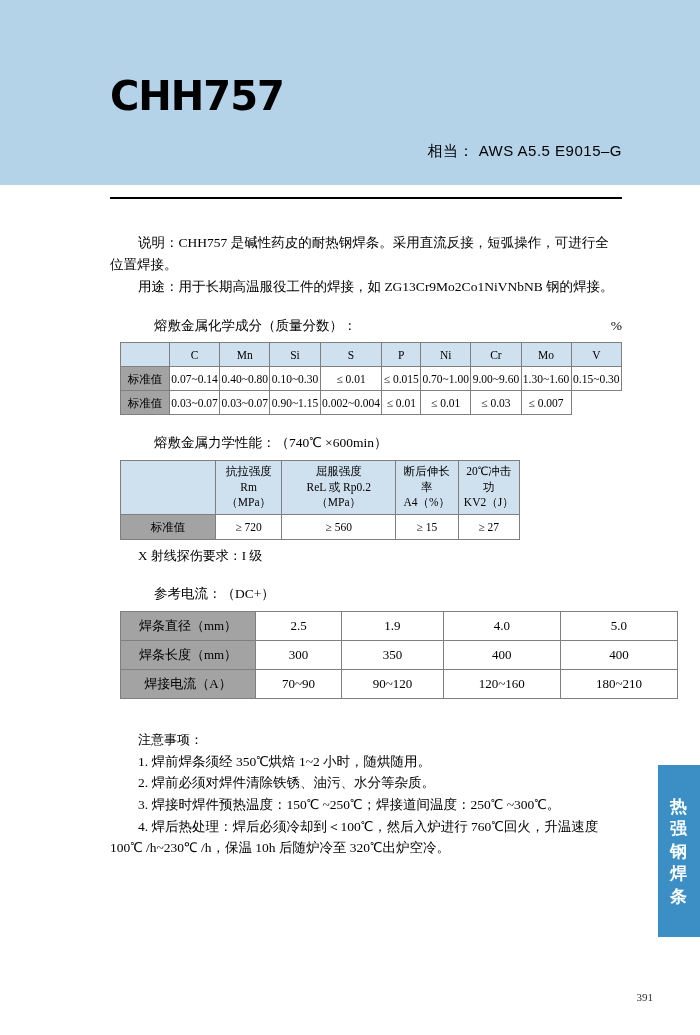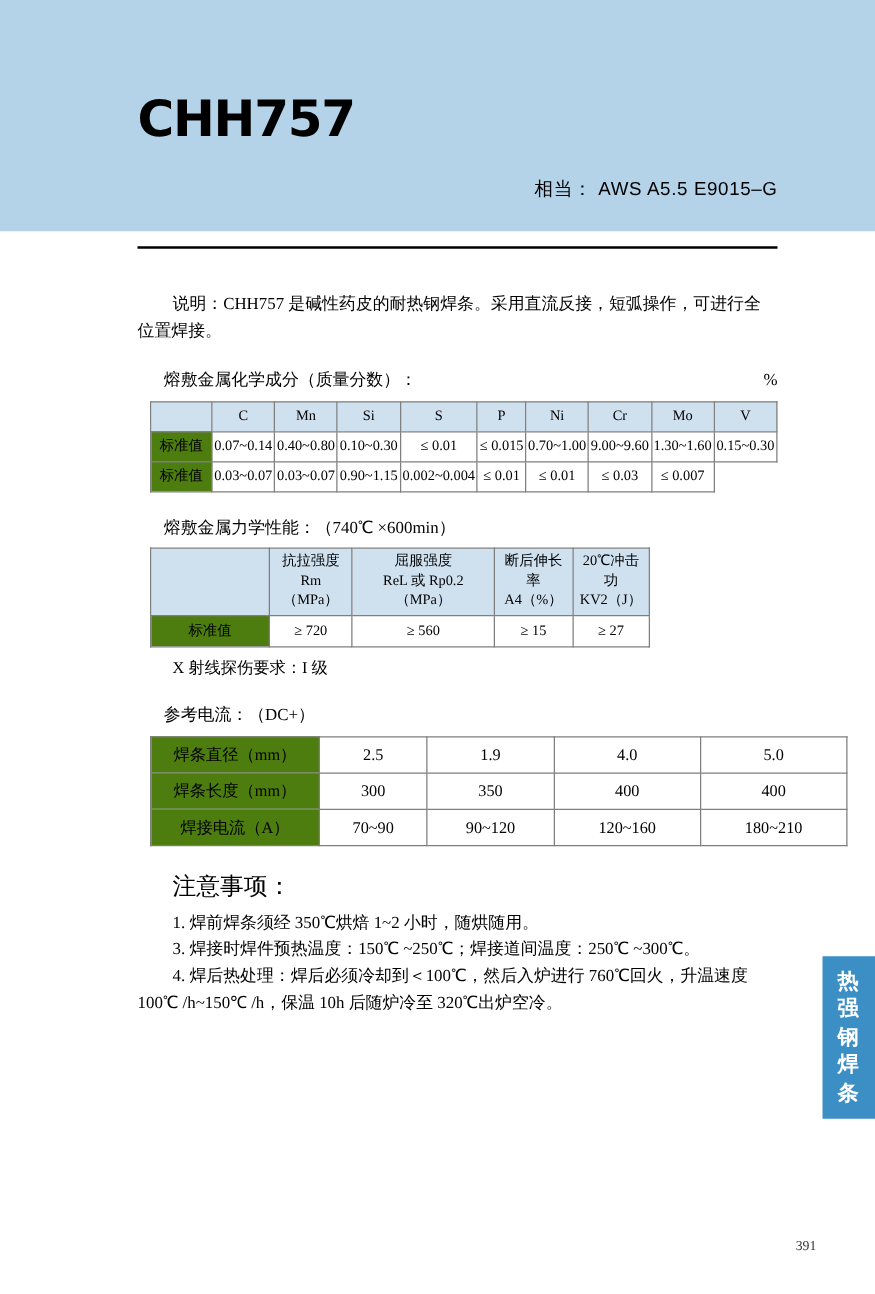--- a/index.html
+++ b/index.html
@@ -76,42 +76,42 @@
     margin-bottom: 6px;
     font-size: 13.5px;
     position: relative;
   }
   .section-label .unit-right {
     position: absolute;
     right: 0;
     top: 0;
   }
   .indent-label {
-    margin-left: 21px;
+    margin-left: 44px;
   }
 
   
   table {
     border-collapse: collapse;
     font-size: 11.5px;
     font-family: "Liberation Serif", serif;
   }
   table td, table th {
     border: 1px solid #7f7f7f;
     text-align: center;
     vertical-align: middle;
     font-weight: normal;
     padding: 2px 1px;
     background: #ffffff;
   }
   .hdr-cell {
     background: #cfe0ef;
   }
   .lbl-cell {
-    background: #4d7c0f;
+    background: #a3a3a3;
     white-space: nowrap;
   }
 
   
   .tbl-chem {
     margin-left: 10px;
     width: 502px;
   }
   .tbl-chem td { height: 19px; }
 
@@ -133,38 +133,38 @@
   .tbl-cur {
     margin-left: 10px;
     width: 558px;
     font-size: 13px;
   }
   .tbl-cur td { height: 24px; }
   .tbl-cur .lbl-cell { width: 132px; }
 
   
   .notes-title {
-    margin-top: 18px;
+    margin-top: 30px;
     margin-bottom: 1px;
-    font-size: 19px;
+    font-size: 13px;
     text-indent: 28px;
   }
   .note-line {
     font-size: 13.5px;
     line-height: 1.6;
     text-indent: 28px;
   }
 
   
   .side-tab {
     position: absolute;
     right: 0;
     top: 765px;
     width: 42px;
-    height: 130px;
+    height: 172px;
     background: #3b8fc4;
     color: #ffffff;
     font-family: "DejaVu Sans", sans-serif;
     font-weight: bold;
     font-size: 17px;
     line-height: 1.32;
     display: flex;
     align-items: center;
     justify-content: center;
     text-align: center;
@@ -189,20 +189,21 @@
 <body>
 
 <div class="header-band"></div>
 <div class="product-title">CHH757</div>
 <div class="equiv">相当： AWS A5.5 E9015–G</div>
 <div class="rule"></div>
 
 <div class="content">
 
   <p class="para">说明：CHH757 是碱性药皮的耐热钢焊条。采用直流反接，短弧操作，可进行全位置焊接。</p>
+  <p class="para2">用途：用于长期高温服役工件的焊接，如 ZG13Cr9Mo2Co1NiVNbNB 钢的焊接。</p>
 
   <div class="section-label indent-label">
     <span>熔敷金属化学成分（质量分数）：</span>
     <span class="unit-right">%</span>
   </div>
 
   <table class="tbl-chem">
     <tbody>
         <tr>
       <td class="hdr-cell" style="width:46px"></td>
@@ -301,22 +302,23 @@
       <td>70~90</td>
       <td>90~120</td>
       <td>120~160</td>
       <td>180~210</td>
     </tr>
   </tbody>
     </table>
 
   <div class="notes-title">注意事项：</div>
   <div class="note-line">1. 焊前焊条须经 350℃烘焙 1~2 小时，随烘随用。</div>
+  <div class="note-line">2. 焊前必须对焊件清除铁锈、油污、水分等杂质。</div>
   <div class="note-line">3. 焊接时焊件预热温度：150℃ ~250℃；焊接道间温度：250℃ ~300℃。</div>
-  <div class="note-line">4. 焊后热处理：焊后必须冷却到＜100℃，然后入炉进行 760℃回火，升温速度 100℃ /h~150℃ /h，保温 10h 后随炉冷至 320℃出炉空冷。</div>
+  <div class="note-line">4. 焊后热处理：焊后必须冷却到＜100℃，然后入炉进行 760℃回火，升温速度 100℃ /h~230℃ /h，保温 10h 后随炉冷至 320℃出炉空冷。</div>
 
 </div>
 
 <div class="side-tab">
   <span>热强钢焊条</span>
 </div>
 
 <div class="page-no">391</div>
 
 </body></html>

